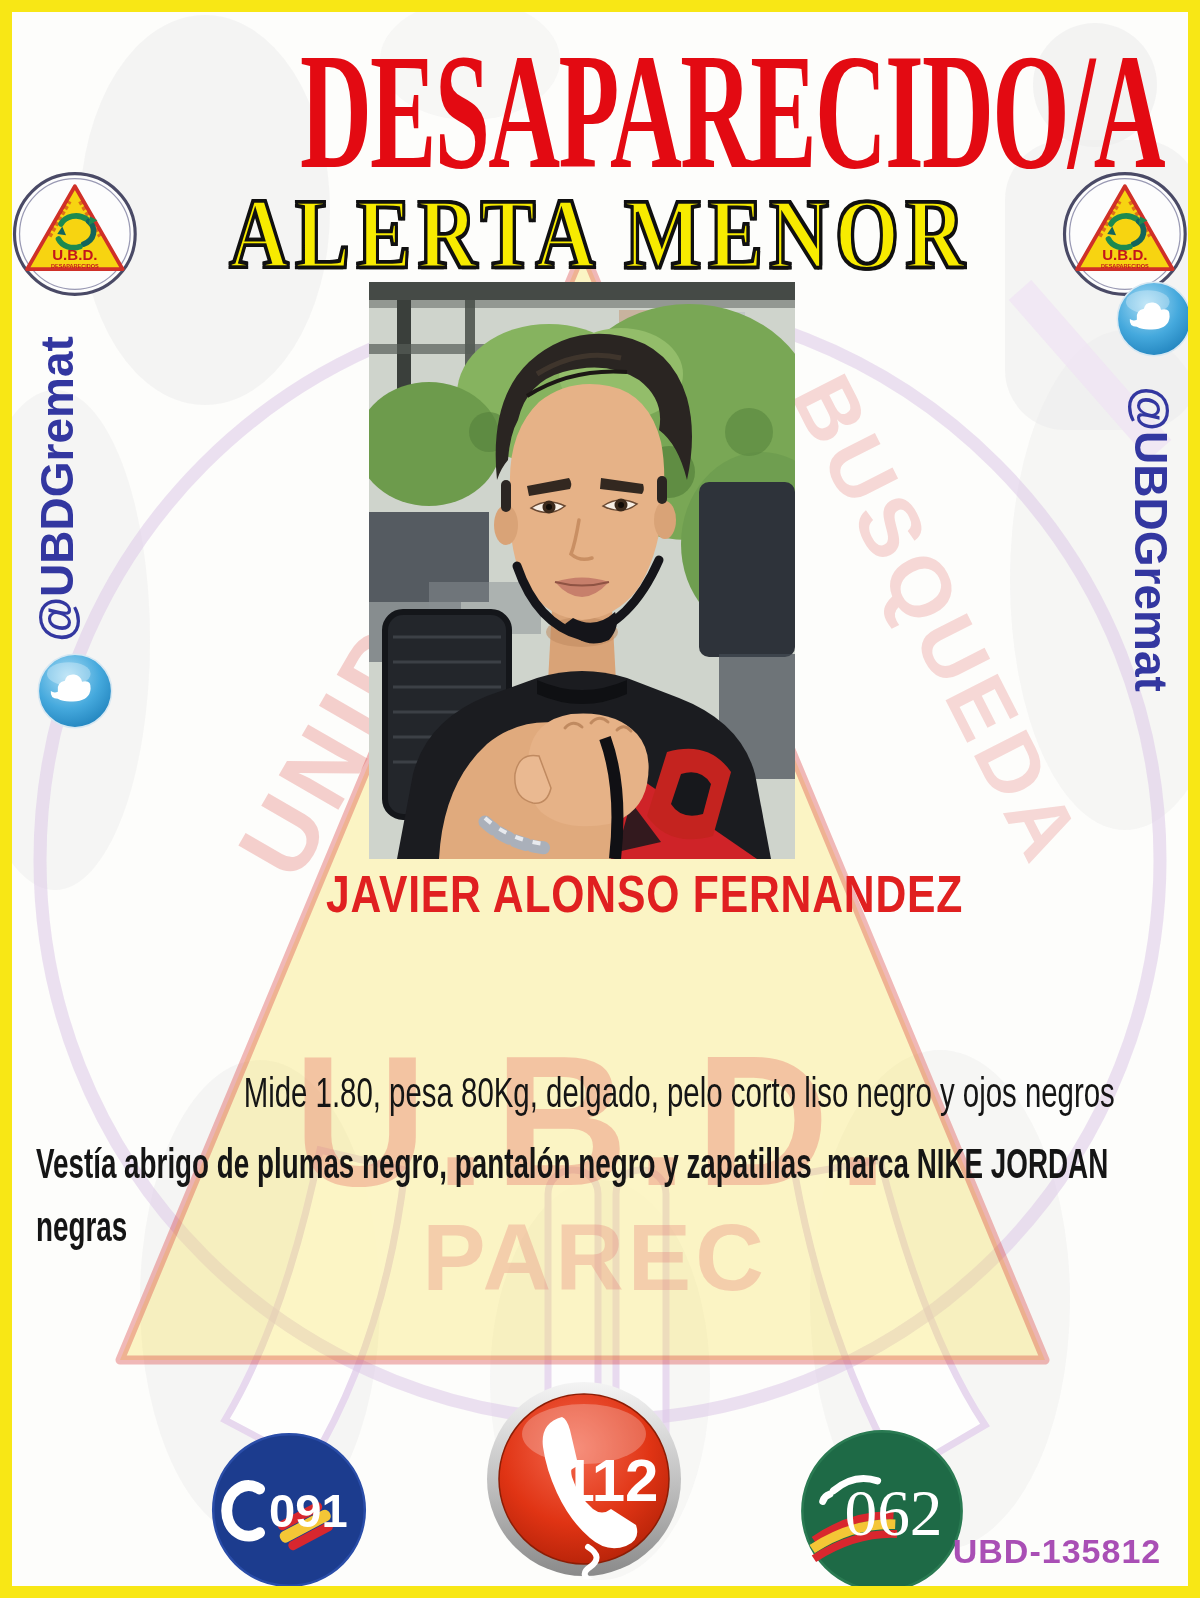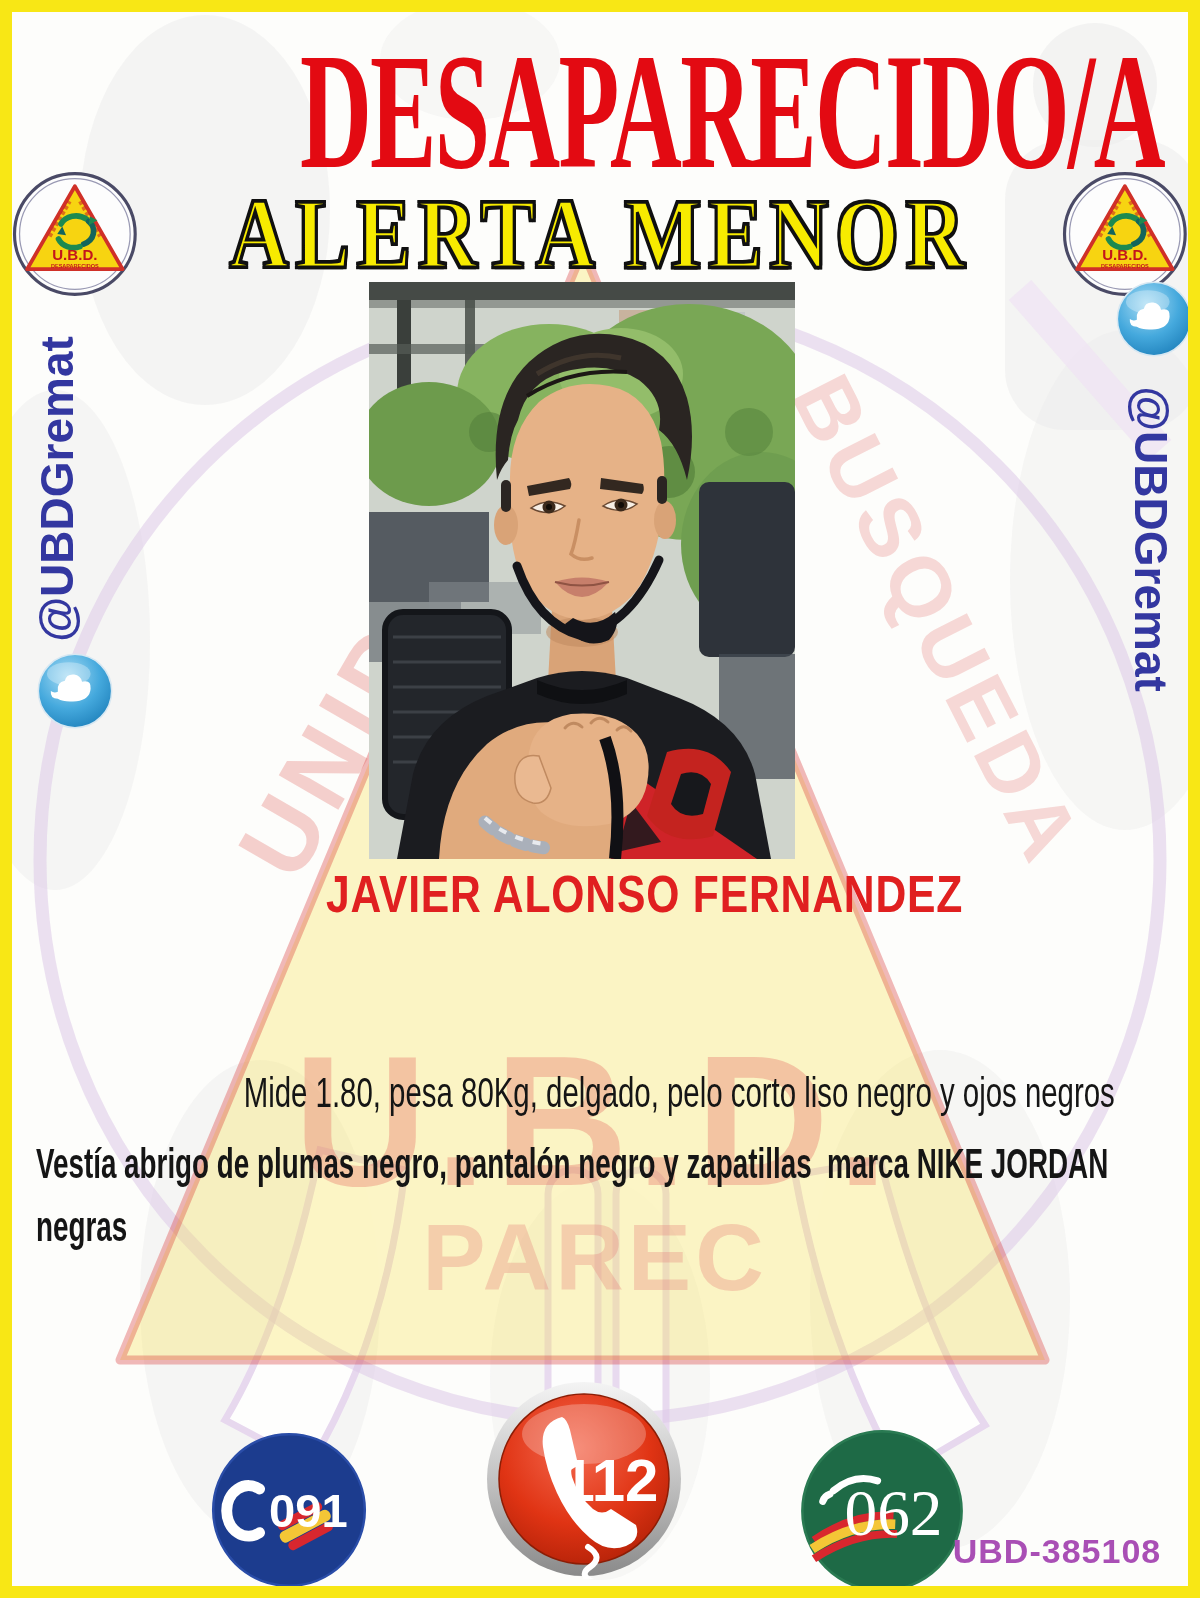--- a/index.html
+++ b/index.html
@@ -305,15 +305,15 @@
     <path d="M40,72 q24,-20 50,-11" fill="none" stroke="#ffffff" stroke-width="8" stroke-linecap="round"></path>
     <path d="M36,76 q-6,2 -8,8" fill="none" stroke="#ffffff" stroke-width="8" stroke-linecap="round"></path>
     <g fill="none">
       <path d="M18,128 Q62,98 108,100" stroke="#D8272E" stroke-width="9"></path>
       <path d="M16,138 Q62,108 110,110" stroke="#F4C636" stroke-width="11"></path>
       <path d="M18,149 Q64,119 112,121" stroke="#D8272E" stroke-width="9"></path>
     </g>
     <text x="108" y="122" text-anchor="middle" font-size="74" fill="#ffffff" class="serif">062</text>
   </svg>
 
-  <div class="layer refcode">UBD-385108</div>
+  <div class="layer refcode">UBD-135812</div>
 
 </div>
 
 </body></html>

